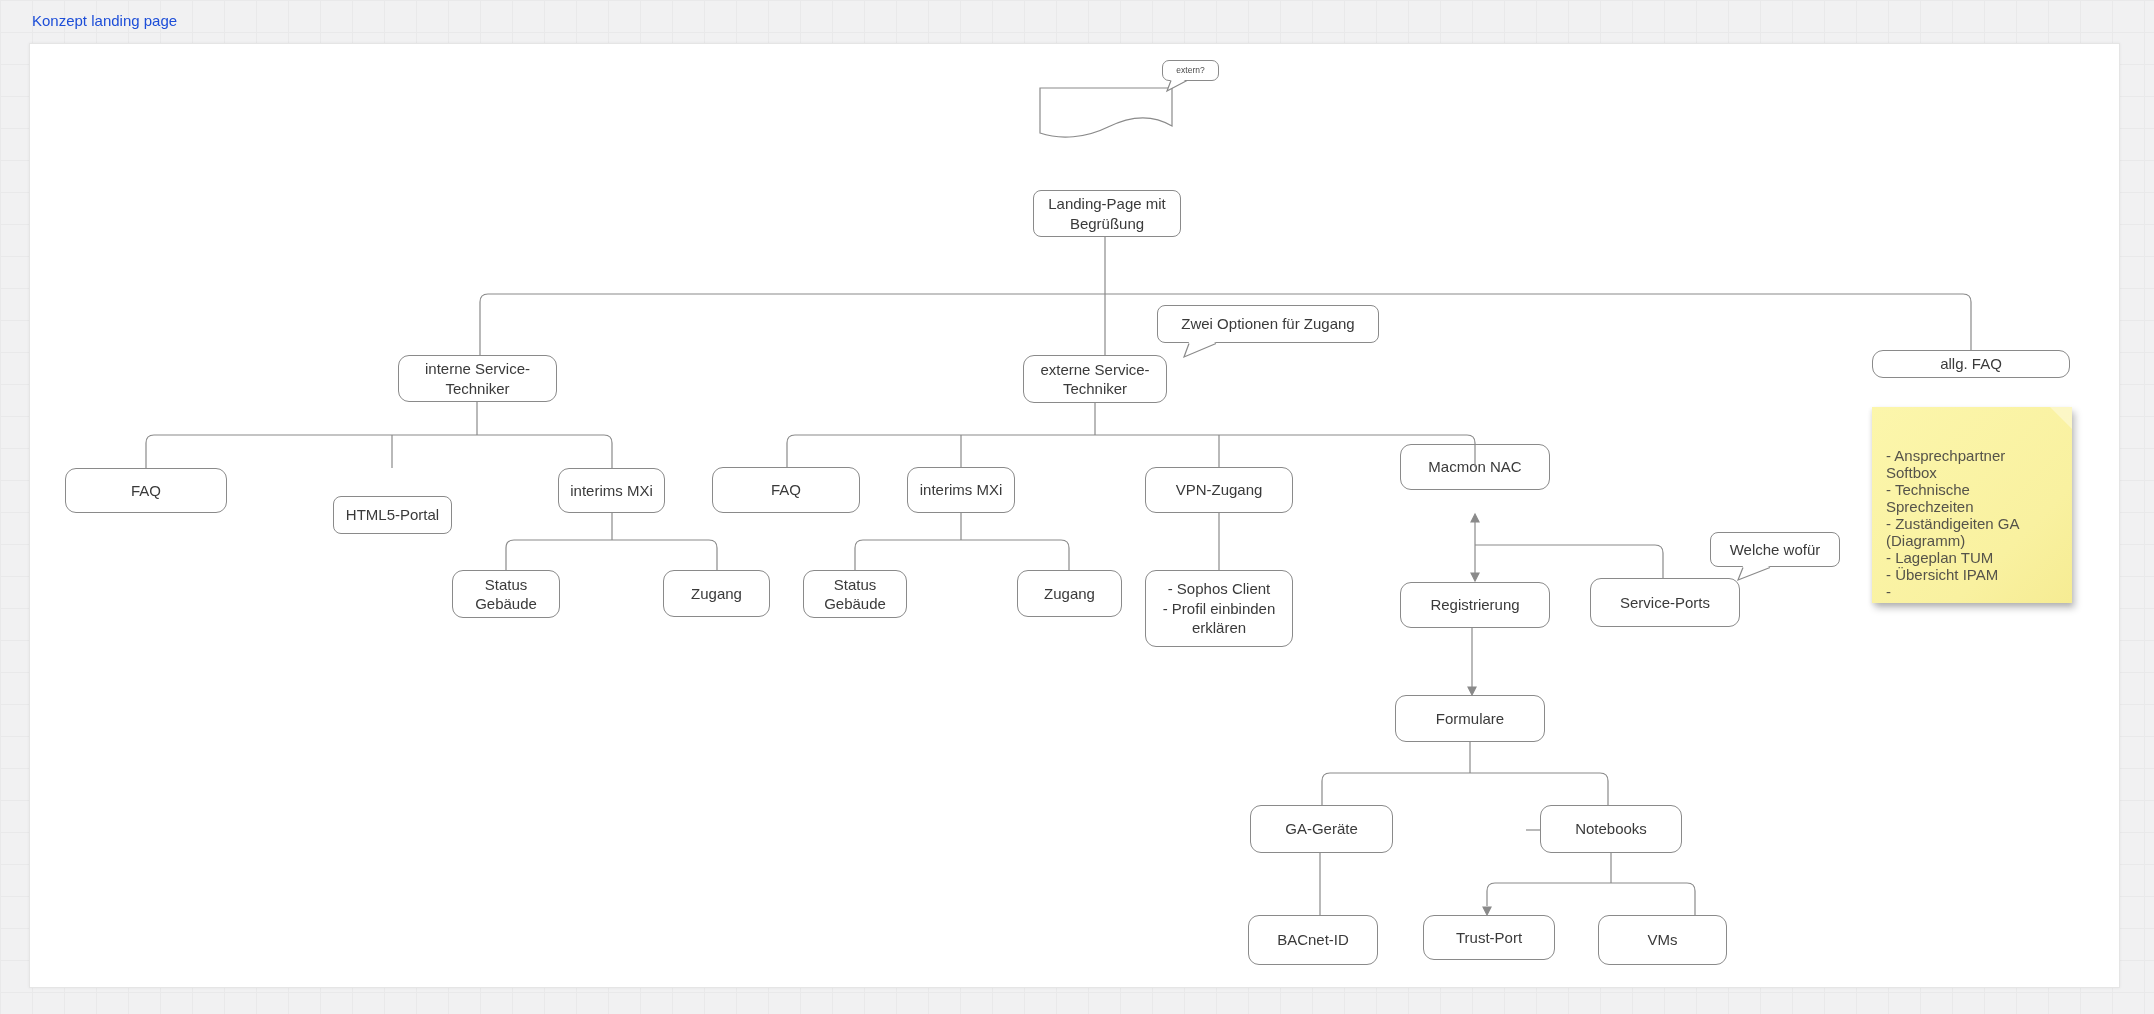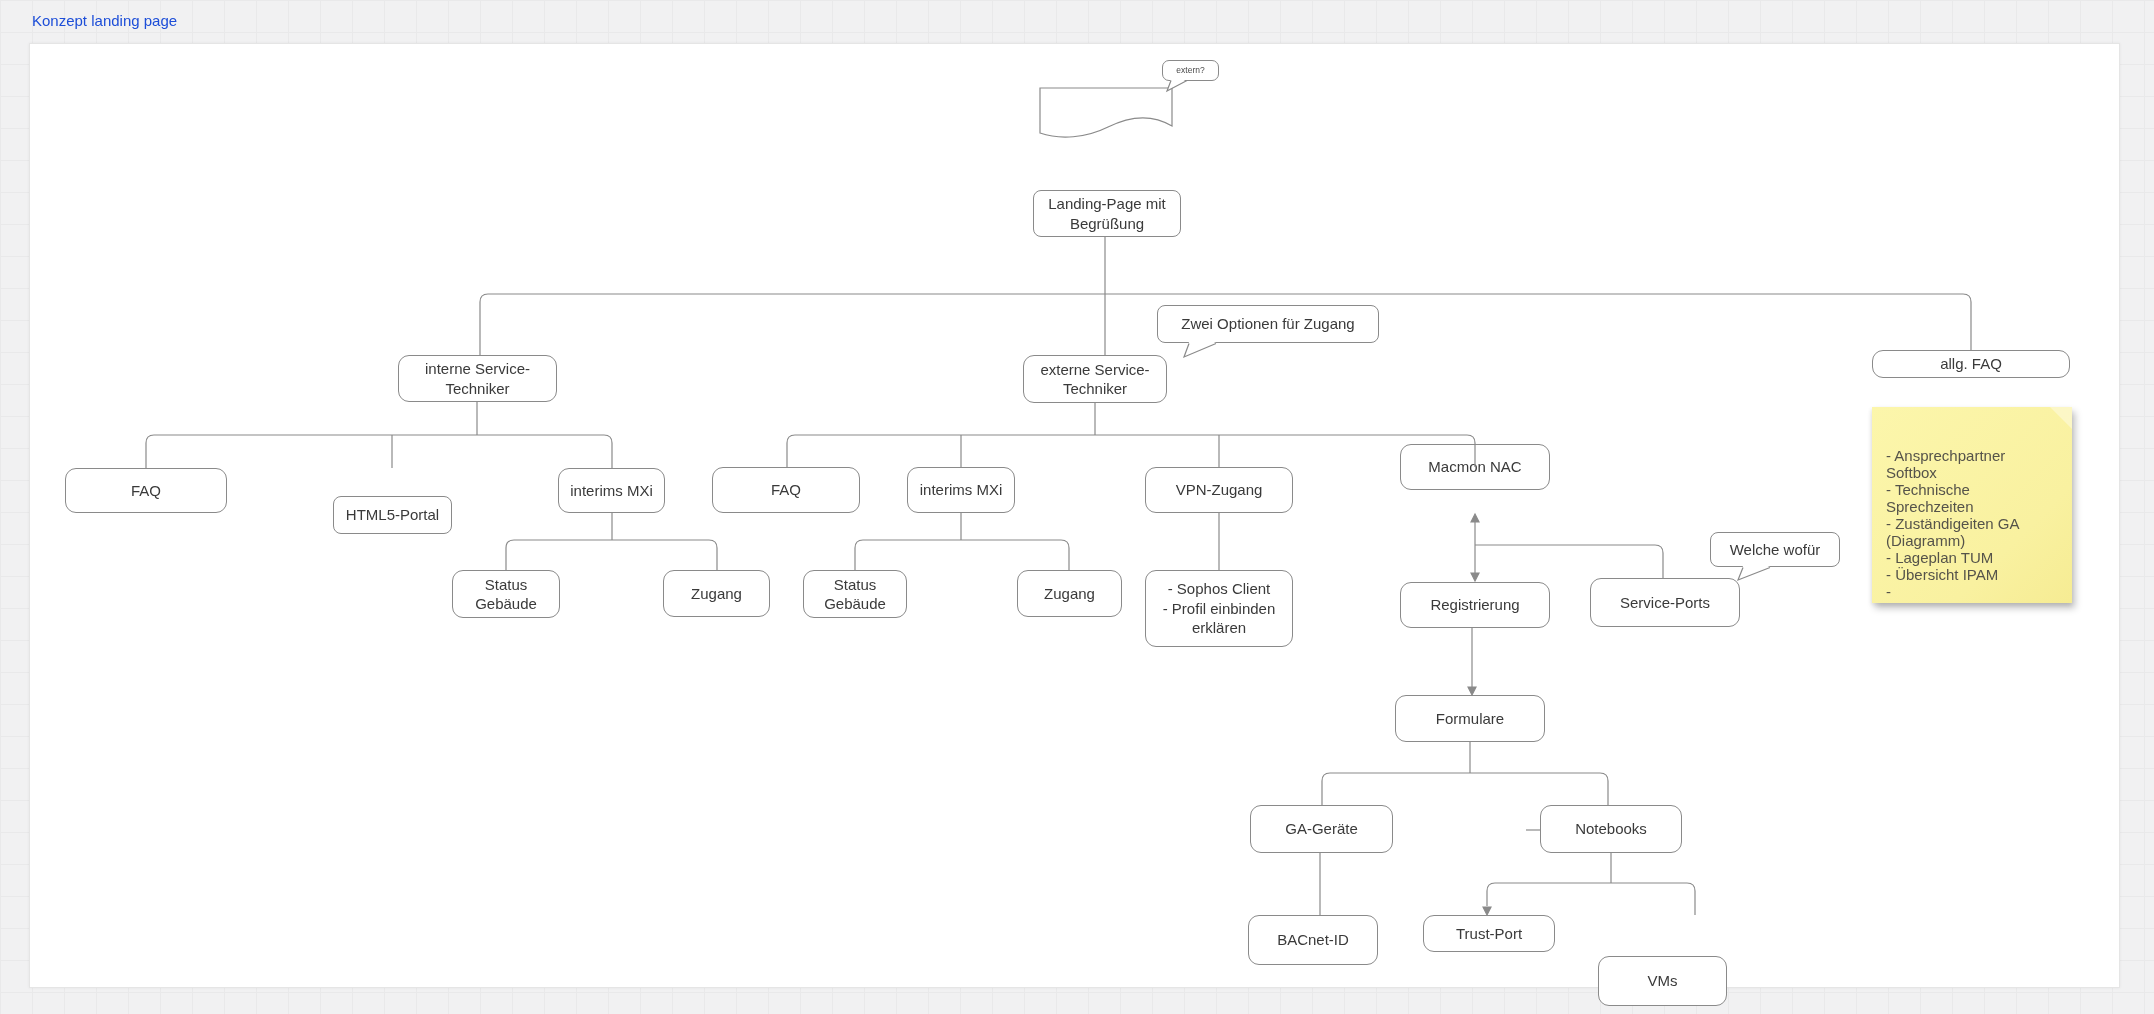--- a/index.html
+++ b/index.html
@@ -85,22 +85,22 @@
 erklären</div>
 <div class="node" style="left:1400px;top:444px;width:150px;height:46px;">Macmon NAC</div>
 <div class="node" style="left:1400px;top:582px;width:150px;height:46px;">Registrierung</div>
 <div class="node" style="left:1590px;top:578px;width:150px;height:49px;">Service-Ports</div>
 <div class="node callout" style="left:1710px;top:532px;width:130px;height:35px;">Welche wofür</div>
 
 <div class="node" style="left:1395px;top:695px;width:150px;height:47px;">Formulare</div>
 <div class="node" style="left:1250px;top:805px;width:143px;height:48px;">GA-Geräte</div>
 <div class="node" style="left:1540px;top:805px;width:142px;height:48px;">Notebooks</div>
 <div class="node" style="left:1248px;top:915px;width:130px;height:50px;">BACnet-ID</div>
-<div class="node" style="left:1423px;top:915px;width:132px;height:37px;">Trust-Port</div>
-<div class="node" style="left:1598px;top:915px;width:129px;height:50px;margin-top:41px;">VMs</div>
+<div class="node" style="left:1423px;top:915px;width:132px;height:45px;">Trust-Port</div>
+<div class="node" style="left:1598px;top:915px;width:129px;height:50px;">VMs</div>
 
 <div class="sticky" style="left:1872px;top:407px;width:200px;height:196px;">- Ansprechpartner Softbox
 - Technische Sprechzeiten
 - Zuständigeiten GA
 (Diagramm)
 - Lageplan TUM
 - Übersicht IPAM
 -</div>
 
 <svg class="wires" width="2154" height="1014" viewBox="0 0 2154 1014">

